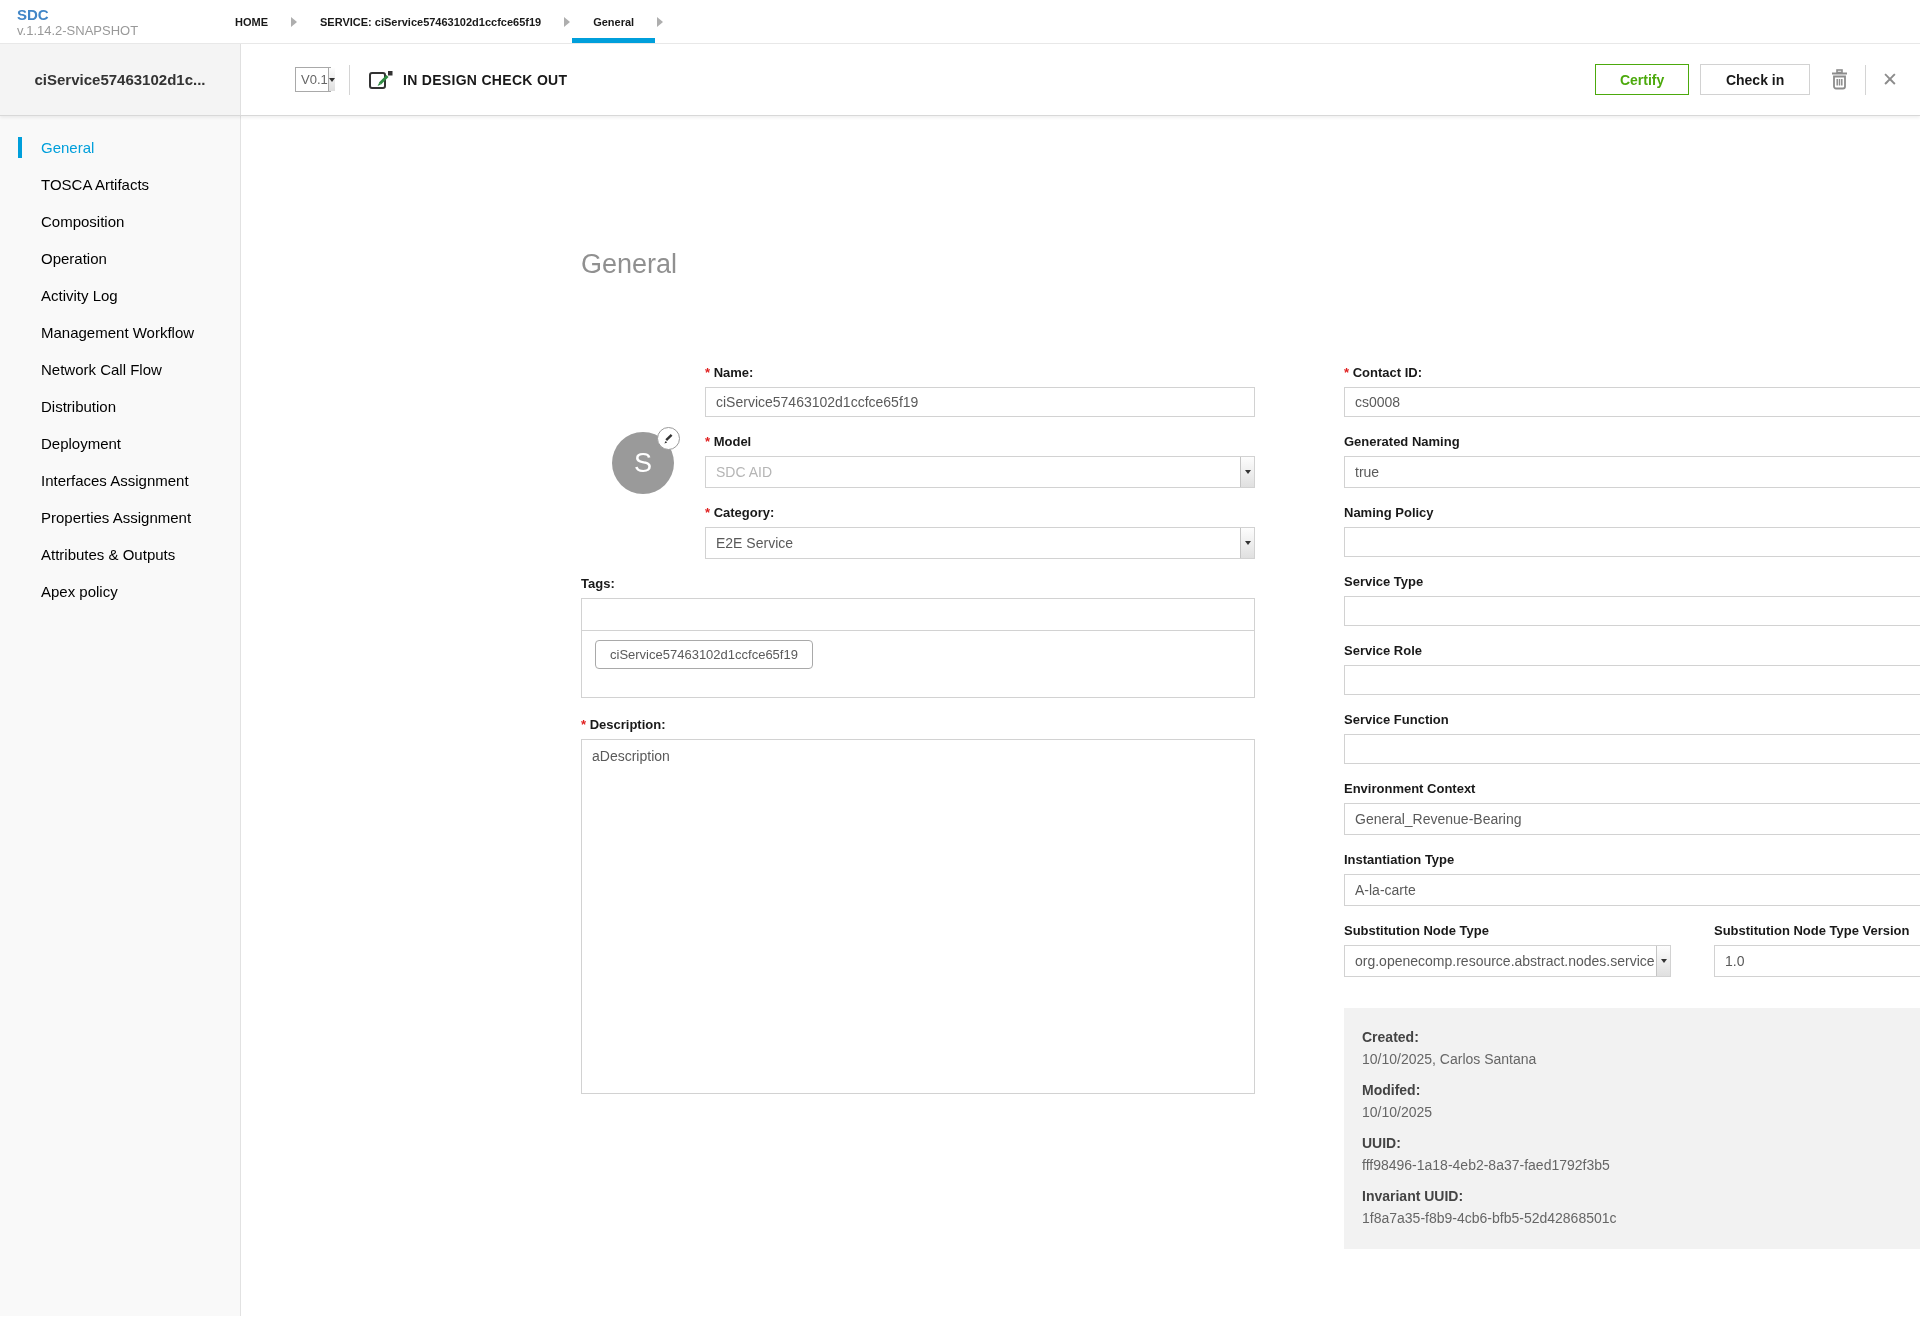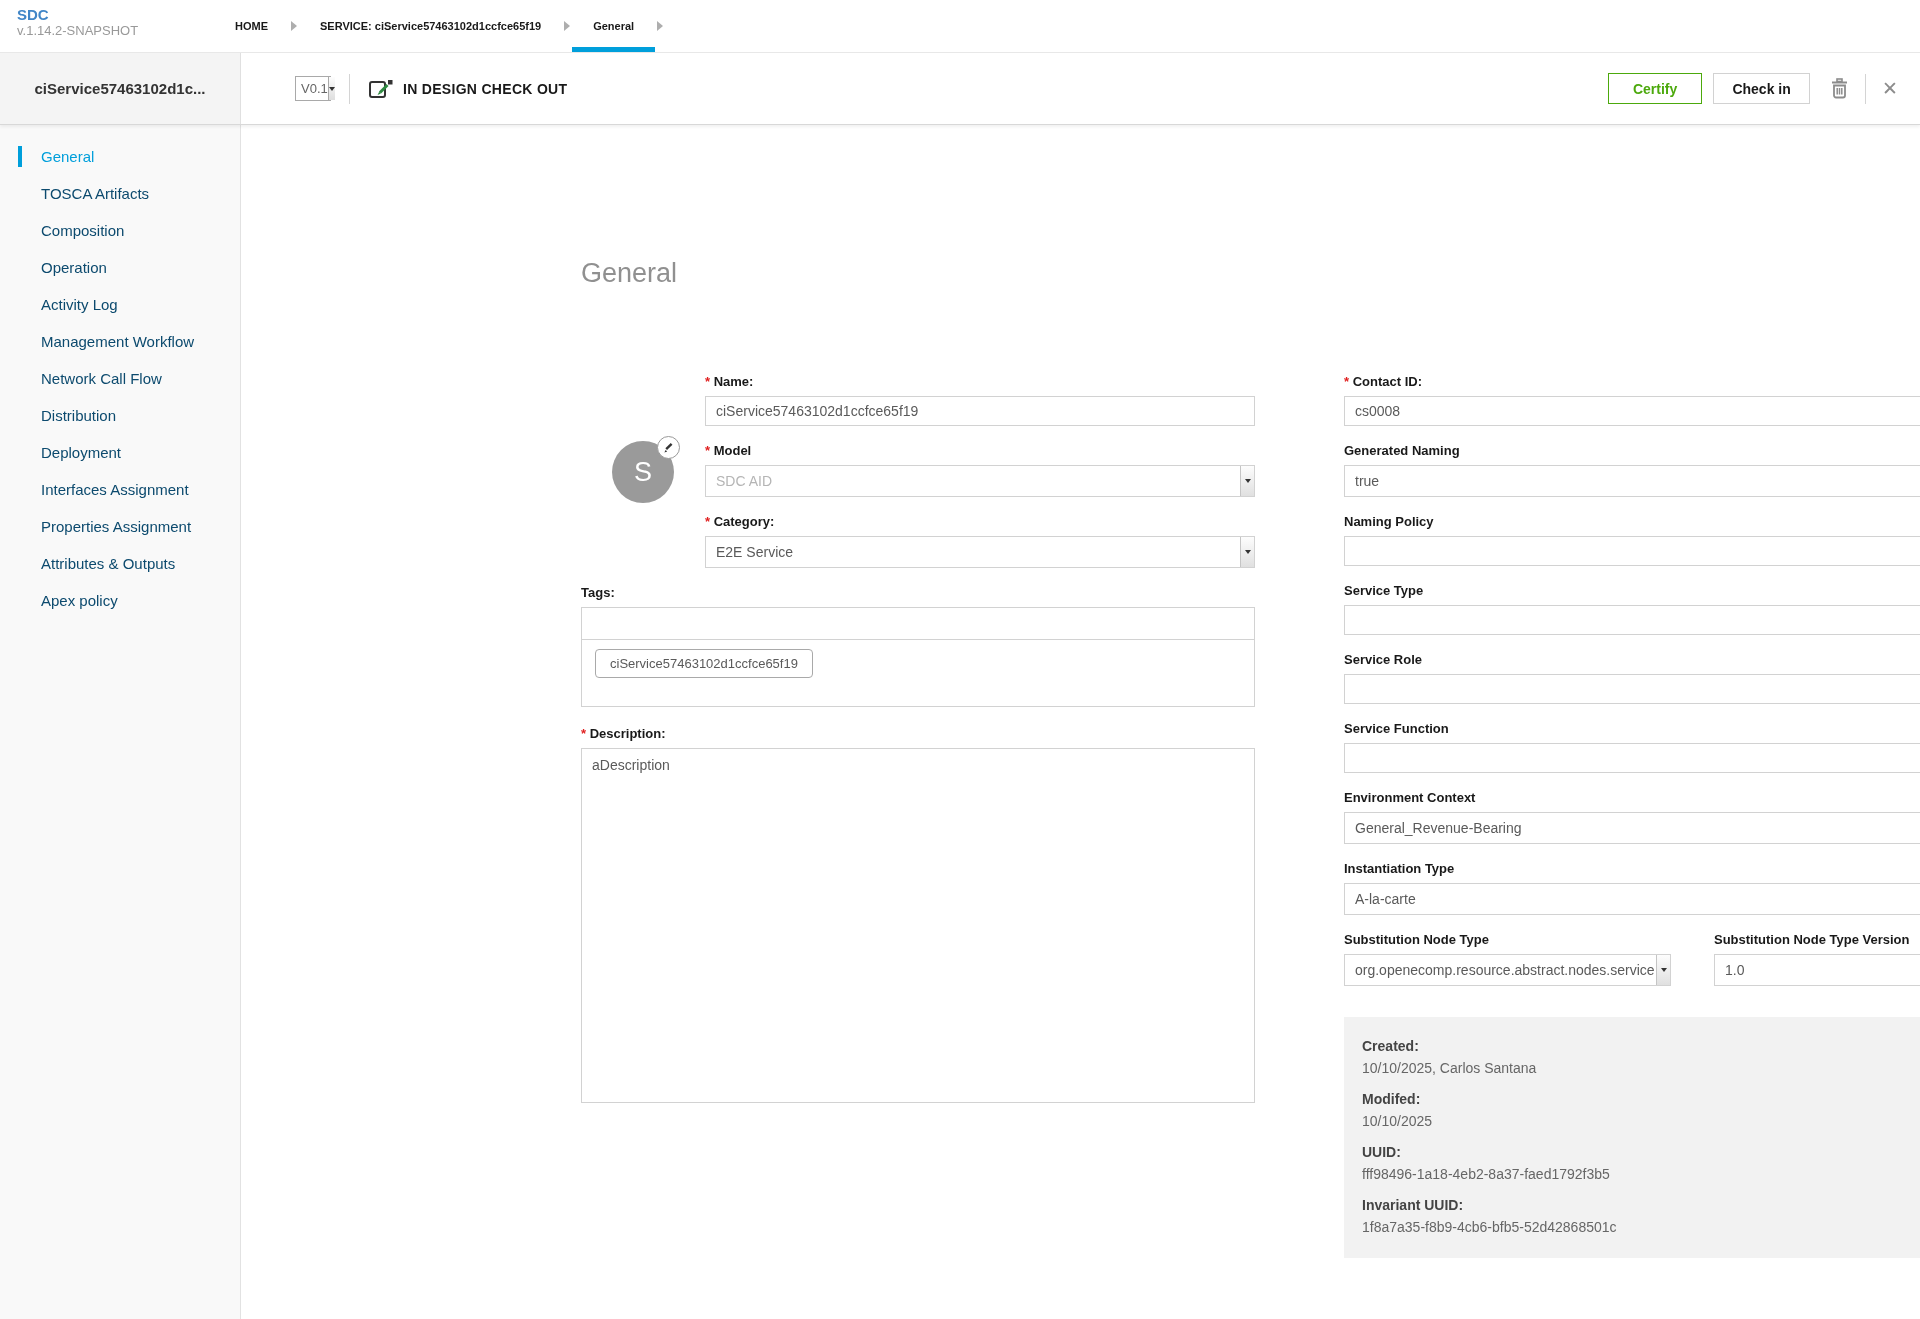--- a/index.html
+++ b/index.html
@@ -4,21 +4,21 @@
 <style>
   * { margin:0; padding:0; box-sizing:border-box; }
   html,body { width:1920px; height:1319px; }
   body {
     font-family:"Liberation Sans","DejaVu Sans",sans-serif;
     background:#fff; color:#191919; overflow:hidden;
   }
 
   
   .top-header {
-    height:53px; display:flex; align-items:stretch;
+    height:44px; display:flex; align-items:stretch;
     border-bottom:1px solid #e8e8e8; background:#fff; position:relative;
   }
   .logo-block { width:214px; padding:6px 0 0 17px; }
   .logo-title { color:#4186c7; font-size:15px; font-weight:700; line-height:17px; }
   .logo-version { color:#999; font-size:13px; line-height:15px; }
   .breadcrumbs { display:flex; align-items:stretch; }
   .crumb {
     display:flex; align-items:center; padding:0 21px; font-size:11px;
     color:#191919; font-weight:600; cursor:pointer; white-space:nowrap;
   }
@@ -57,35 +57,35 @@
   .toolbar-divider { width:1px; height:30px; background:#d4d4d4; margin:0 18px; flex:none; }
   .status-block { display:flex; align-items:center; gap:10px; flex:none; }
   .status-text { font-size:14px; font-weight:700; color:#191919; letter-spacing:.3px; }
   .toolbar-spacer { flex:1; }
   .btn {
     height:31px; border-radius:0; font-size:14px; font-weight:600;
     display:flex; align-items:center; justify-content:center; cursor:pointer;
     background:#fff; font-family:inherit;
   }
   .btn-certify { width:94px; border:1px solid #4ca90c; color:#4ca90c; }
-  .btn-checkin { width:97px; border:1px solid #d2d2d2; color:#191919; margin-left:11px;text-align:center; }
+  .btn-checkin { width:110px; border:1px solid #d2d2d2; color:#191919; margin-left:11px;text-align:center; }
   .icon-btn { background:none; border:none; cursor:pointer; display:flex; align-items:center; justify-content:center; }
   .trash-btn { margin-left:20px; }
   .close-btn { font-size:19px; color:#8c8c8c; line-height:1; margin-right:22px; }
   .toolbar .toolbar-divider.small { margin:0 16px; }
 
   
   .page-body { display:flex; height:1200px; }
   .sidebar {
     width:241px; flex:none; background:#f9f9f9; border-right:1px solid #e2e2e2;
     padding-top:13px;
   }
   .side-item {
     position:relative; height:37px; line-height:37px; padding-left:41px;
-    font-size:15px; color:#0c4a6e; cursor:pointer; white-space:nowrap;
+    font-size:15px; color:#000000; cursor:pointer; white-space:nowrap;
   }
   .side-item.active { color:#009fdb; }
   .side-item.active::before {
     content:""; position:absolute; left:18px; top:8px; width:4px; height:21px;
     background:#009fdb;
   }
 
   .content { flex:1; position:relative; background:#fff; }
   .page-title {
     position:absolute; left:340px; top:133px; font-size:27px; font-weight:300;

